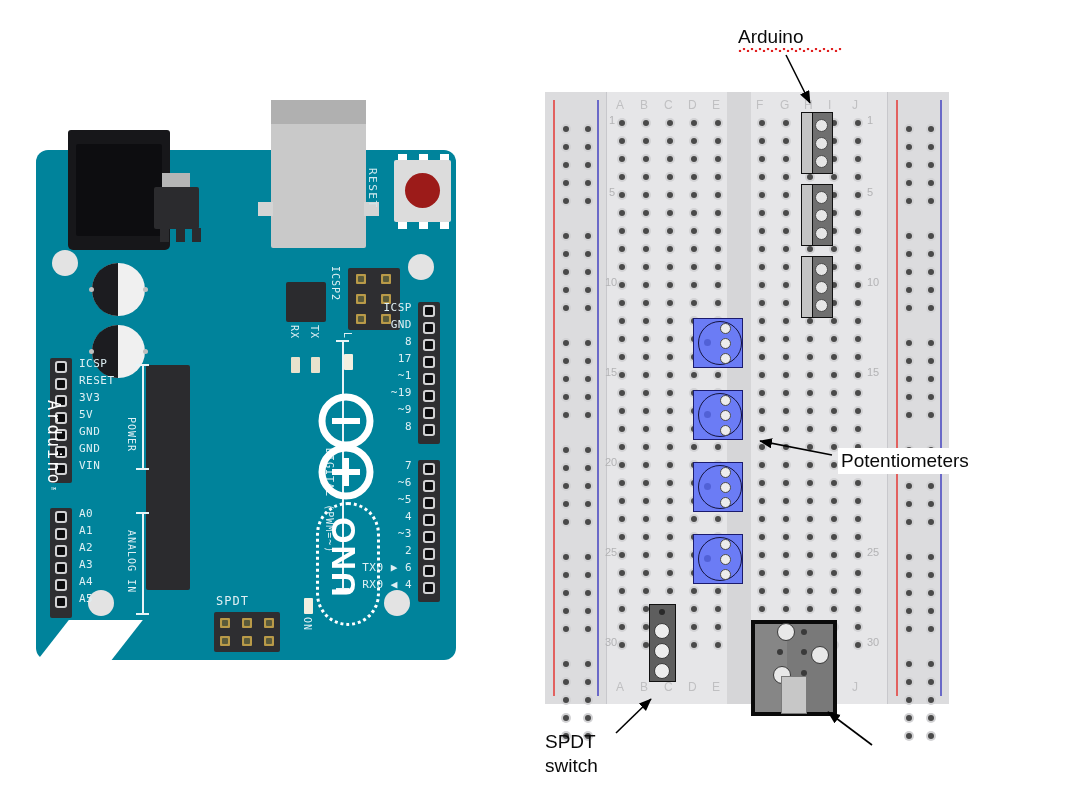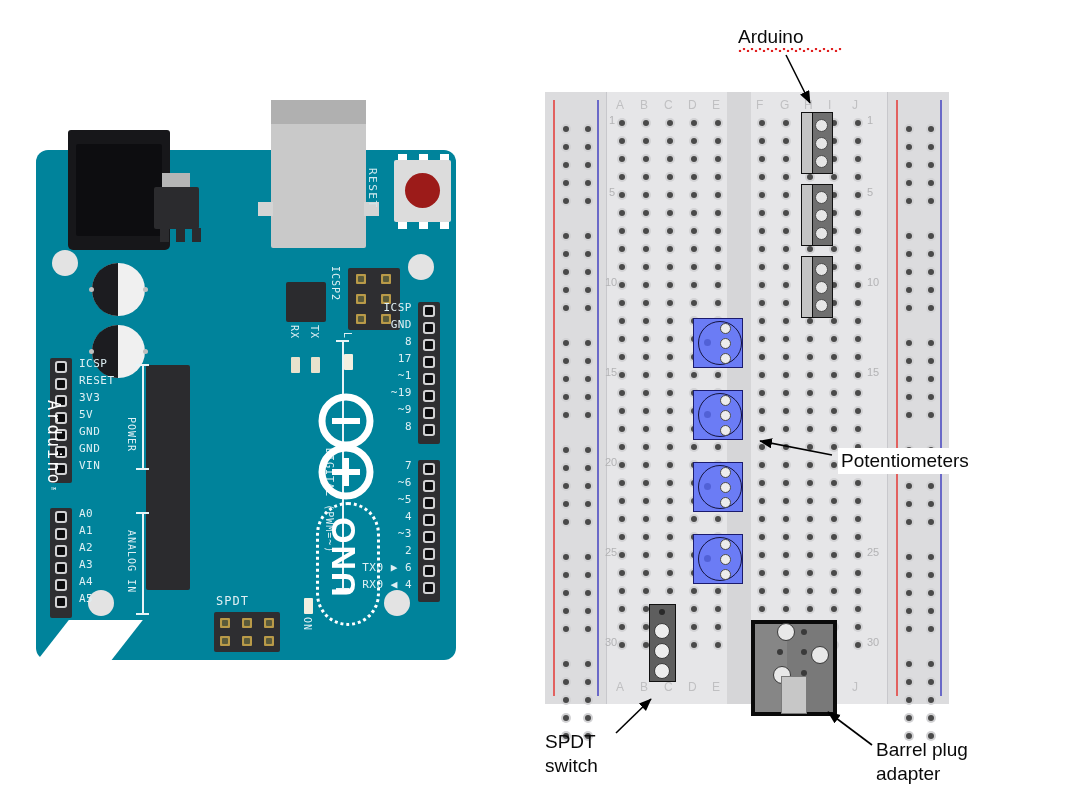--- a/index.html
+++ b/index.html
@@ -948,16 +948,14 @@
   </svg>
 
   <div class="anno" style="left:738px;top:25px;">Arduino</div>
   <div class="squiggle" style="left:738px;top:48px;width:104px;"></div>
 
   <div class="anno" style="left:838px;top:448px;background:#fff;padding:1px 3px;">Potentiometers</div>
 
   <div class="anno" style="left:545px;top:730px;">SPDT
 switch</div>
 
-  <div class="anno" style="left:876px;top:738px;">Barrel plug
-adapter</div>
 
 </div>
 
 </body></html>

